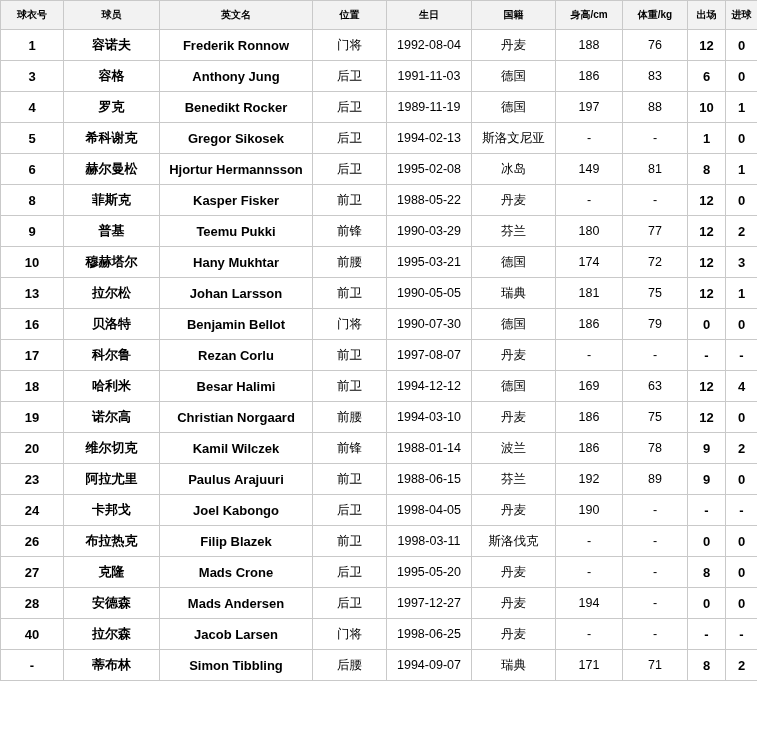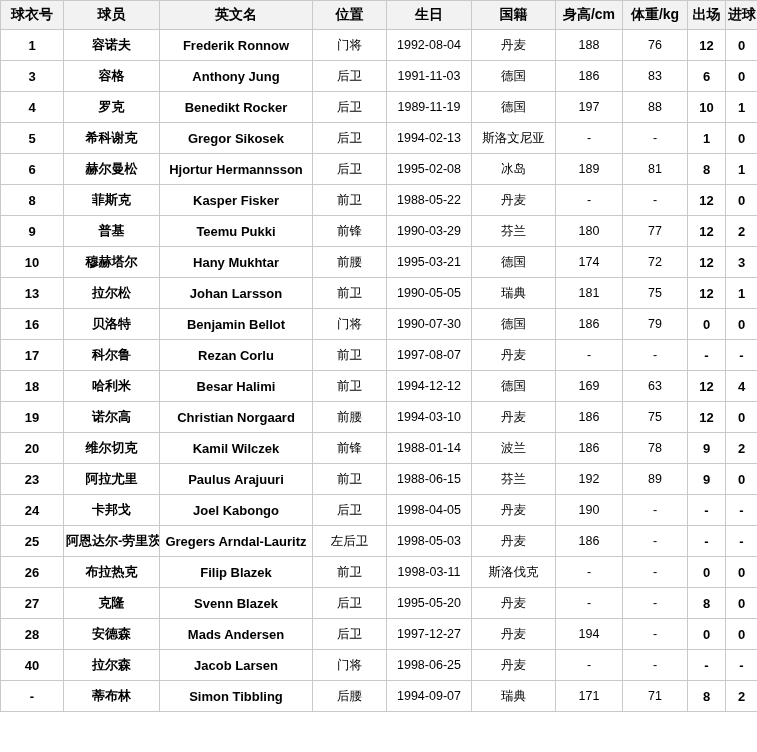--- a/index.html
+++ b/index.html
@@ -25,21 +25,21 @@
   table.roster col.c4 { width: 85px; }
   table.roster col.c5 { width: 84px; }
   table.roster col.c6 { width: 67px; }
   table.roster col.c7 { width: 65px; }
   table.roster col.c8 { width: 38px; }
   table.roster col.c9 { width: 32px; }
 
   table.roster th {
     background: #f2f2f2;
     border: 1px solid #c9c9c9;
-    font-size: 14px;
+    font-size: 10px;
     font-weight: bold;
     color: #000000;
     height: 28px;
     text-align: center;
     padding: 0 2px;
     white-space: nowrap;
   }
   table.roster td {
     border: 1px solid #c9c9c9;
     font-size: 13px;
@@ -148,21 +148,21 @@
         <td class="apps">1</td>
         <td class="goals">0</td>
       </tr>
       <tr>
         <td class="num">6</td>
         <td class="cn">赫尔曼松</td>
         <td class="en">Hjortur Hermannsson</td>
         <td class="pos">后卫</td>
         <td class="birth">1995-02-08</td>
         <td class="nat">冰岛</td>
-        <td class="ht">189</td>
+        <td class="ht">149</td>
         <td class="wt">81</td>
         <td class="apps">8</td>
         <td class="goals">1</td>
       </tr>
       <tr>
         <td class="num">8</td>
         <td class="cn">菲斯克</td>
         <td class="en">Kasper Fisker</td>
         <td class="pos">前卫</td>
         <td class="birth">1988-05-22</td>
@@ -286,47 +286,35 @@
         <td class="en">Joel Kabongo</td>
         <td class="pos">后卫</td>
         <td class="birth">1998-04-05</td>
         <td class="nat">丹麦</td>
         <td class="ht">190</td>
         <td class="wt">-</td>
         <td class="apps">-</td>
         <td class="goals">-</td>
       </tr>
       <tr>
-        <td class="num">25</td>
-        <td class="cn">阿恩达尔-劳里茨</td>
-        <td class="en">Gregers Arndal-Lauritz</td>
-        <td class="pos">左后卫</td>
-        <td class="birth">1998-05-03</td>
-        <td class="nat">丹麦</td>
-        <td class="ht">186</td>
-        <td class="wt">-</td>
-        <td class="apps">-</td>
-        <td class="goals">-</td>
-      </tr>
-      <tr>
         <td class="num">26</td>
         <td class="cn">布拉热克</td>
         <td class="en">Filip Blazek</td>
         <td class="pos">前卫</td>
         <td class="birth">1998-03-11</td>
         <td class="nat">斯洛伐克</td>
         <td class="ht">-</td>
         <td class="wt">-</td>
         <td class="apps">0</td>
         <td class="goals">0</td>
       </tr>
       <tr>
         <td class="num">27</td>
         <td class="cn">克隆</td>
-        <td class="en">Svenn Blazek</td>
+        <td class="en">Mads Crone</td>
         <td class="pos">后卫</td>
         <td class="birth">1995-05-20</td>
         <td class="nat">丹麦</td>
         <td class="ht">-</td>
         <td class="wt">-</td>
         <td class="apps">8</td>
         <td class="goals">0</td>
       </tr>
       <tr>
         <td class="num">28</td>

